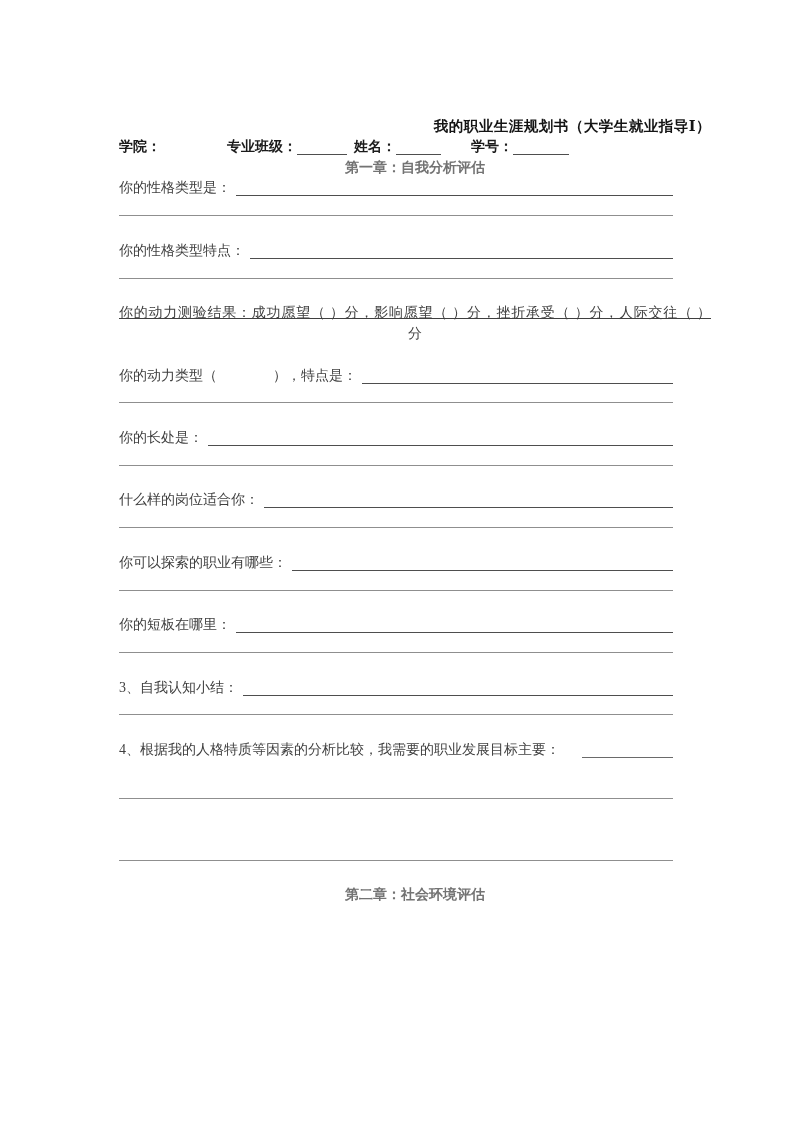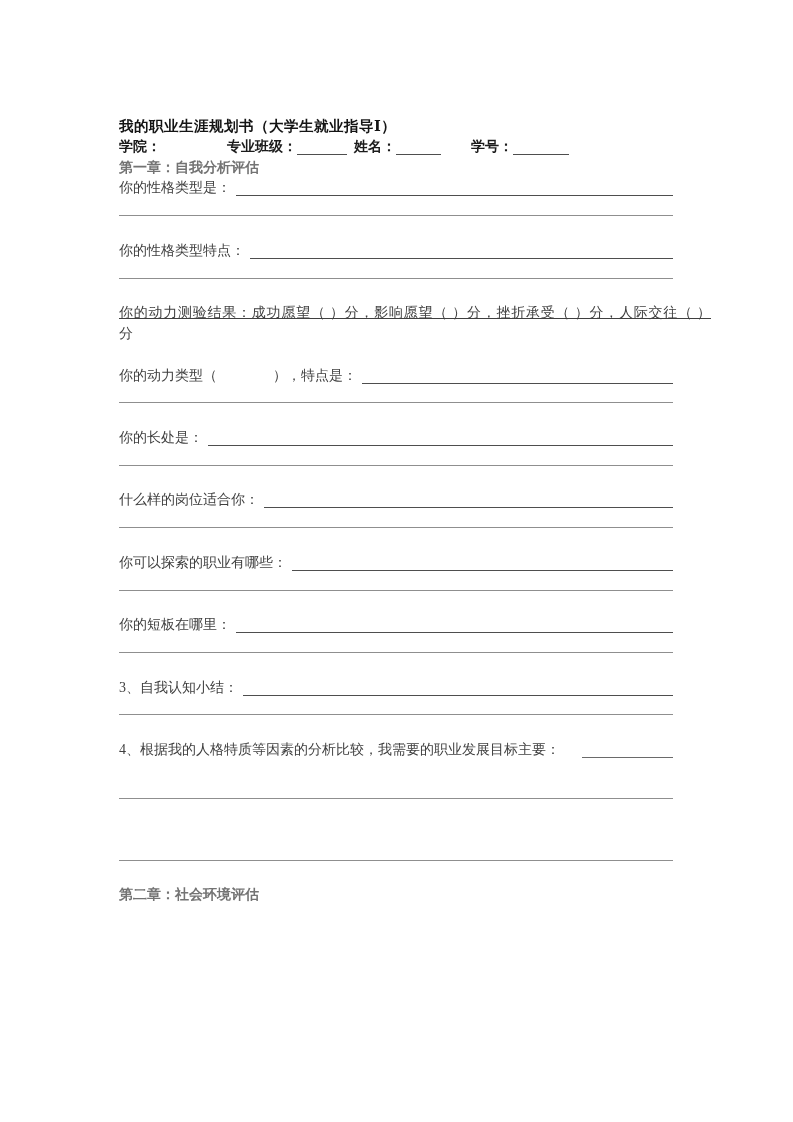--- a/index.html
+++ b/index.html
@@ -7,23 +7,23 @@
     position:relative;
     width:793px; height:1122px;
     background:#ffffff;
     font-family:"Liberation Serif","DejaVu Serif",serif;
     overflow:hidden;
   }
   .content {
     position:absolute; left:119px; top:116px; width:592px;
     font-size:14px; line-height:20.8px; color:#3f3f3f;
   }
-  .line { height:20.8px; overflow:hidden; }
+  .line { height:20.8px; overflow:hidden;text-align:center; }
   .b { font-weight:bold; color:#737373; }
-  .title-line { text-align:left; font-weight:bold; color:#141414; font-size:14.5px; letter-spacing:0.5px; }
+  .title-line { text-align:right; font-weight:bold; color:#141414; font-size:14.5px; letter-spacing:0.5px; }
 
   
   .hdr { display:flex; align-items:flex-start; }
   .hdr .lbl { font-weight:bold; color:#1b1b1b; white-space:pre; }
   .blank { border-bottom:1.2px solid #4e4e4e; height:17px; }
   .sp66 { width:66px; } .sp7 { width:7px; } .sp30 { width:30px; }
   .w50 { width:50px; } .w45 { width:45px; } .w56 { width:56px; } .w92 { width:92px; margin-left:22px; }
 
   
   .para { height:83.2px; overflow:hidden; text-align:justify; }

